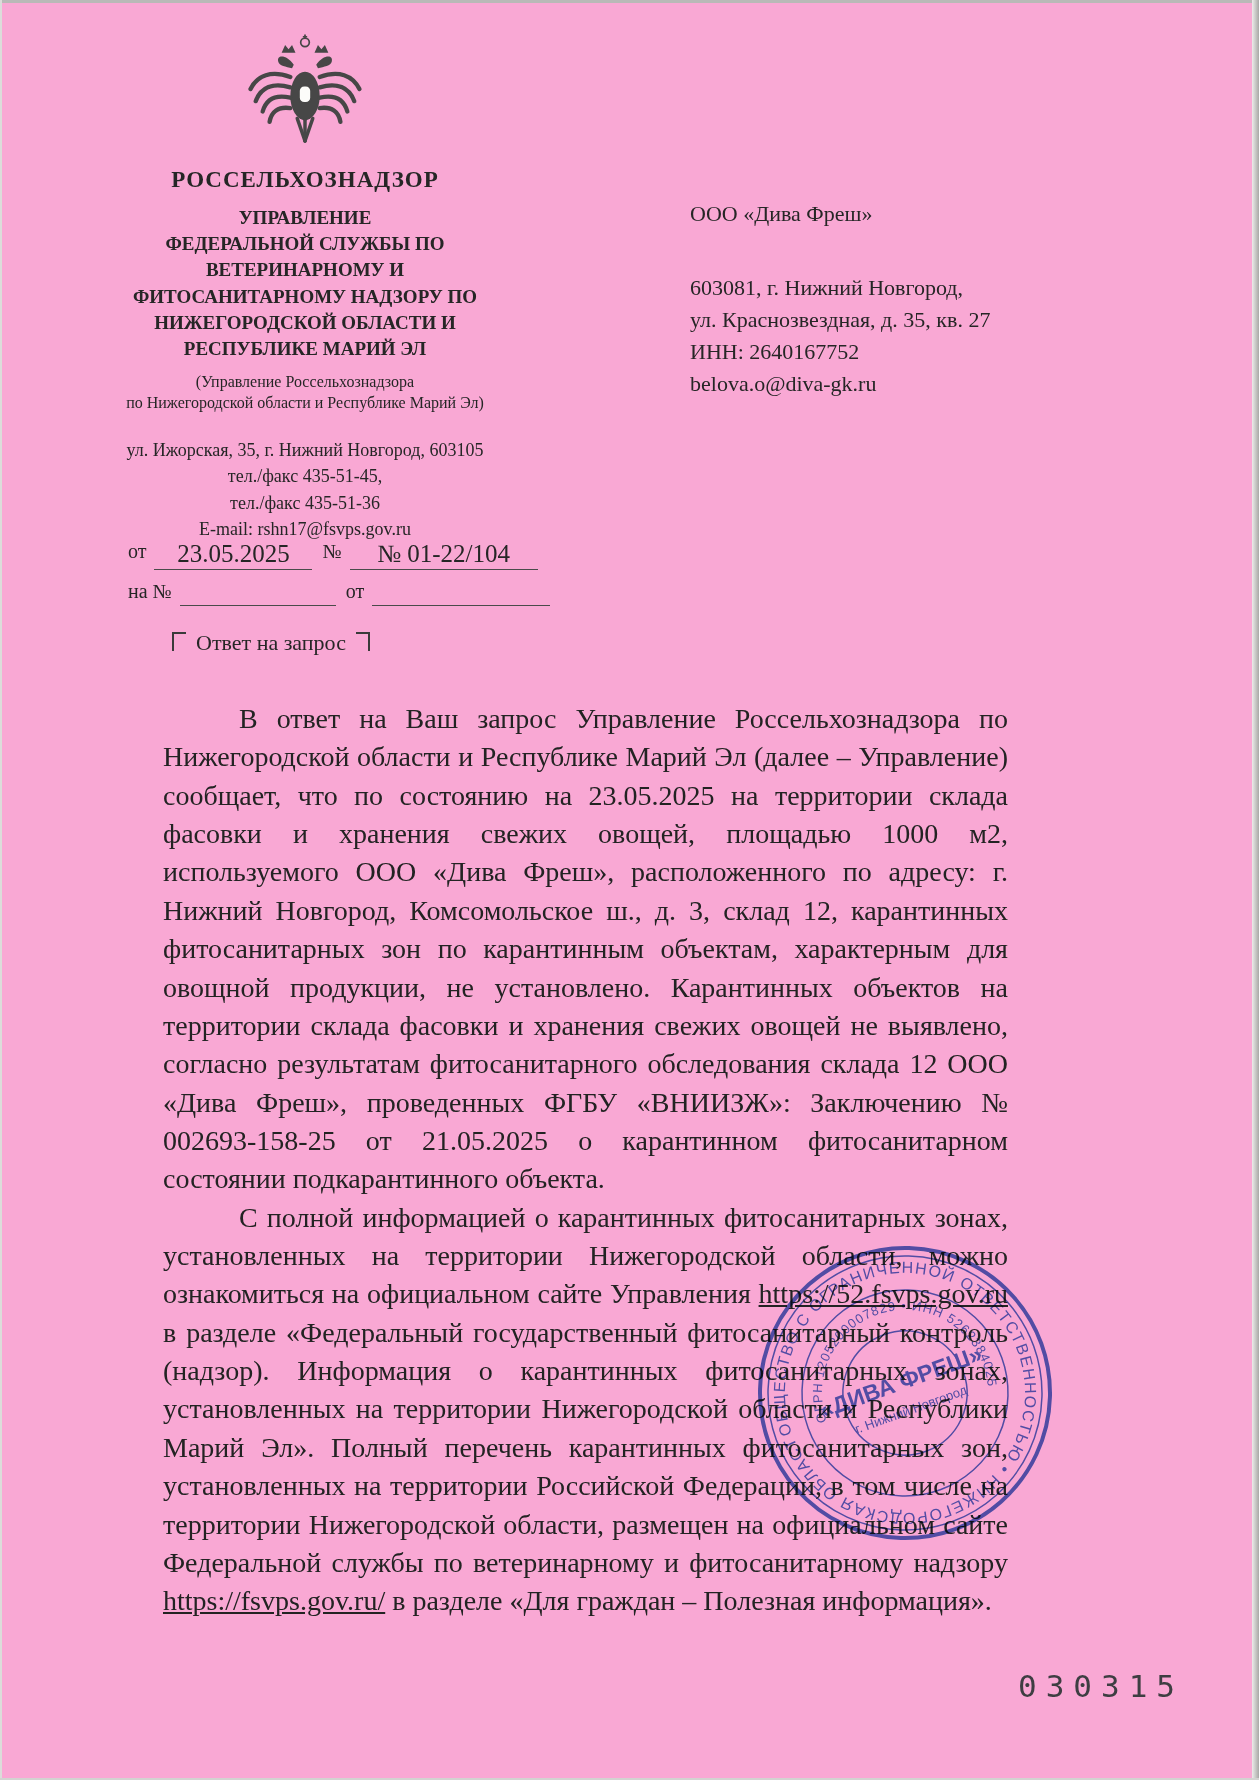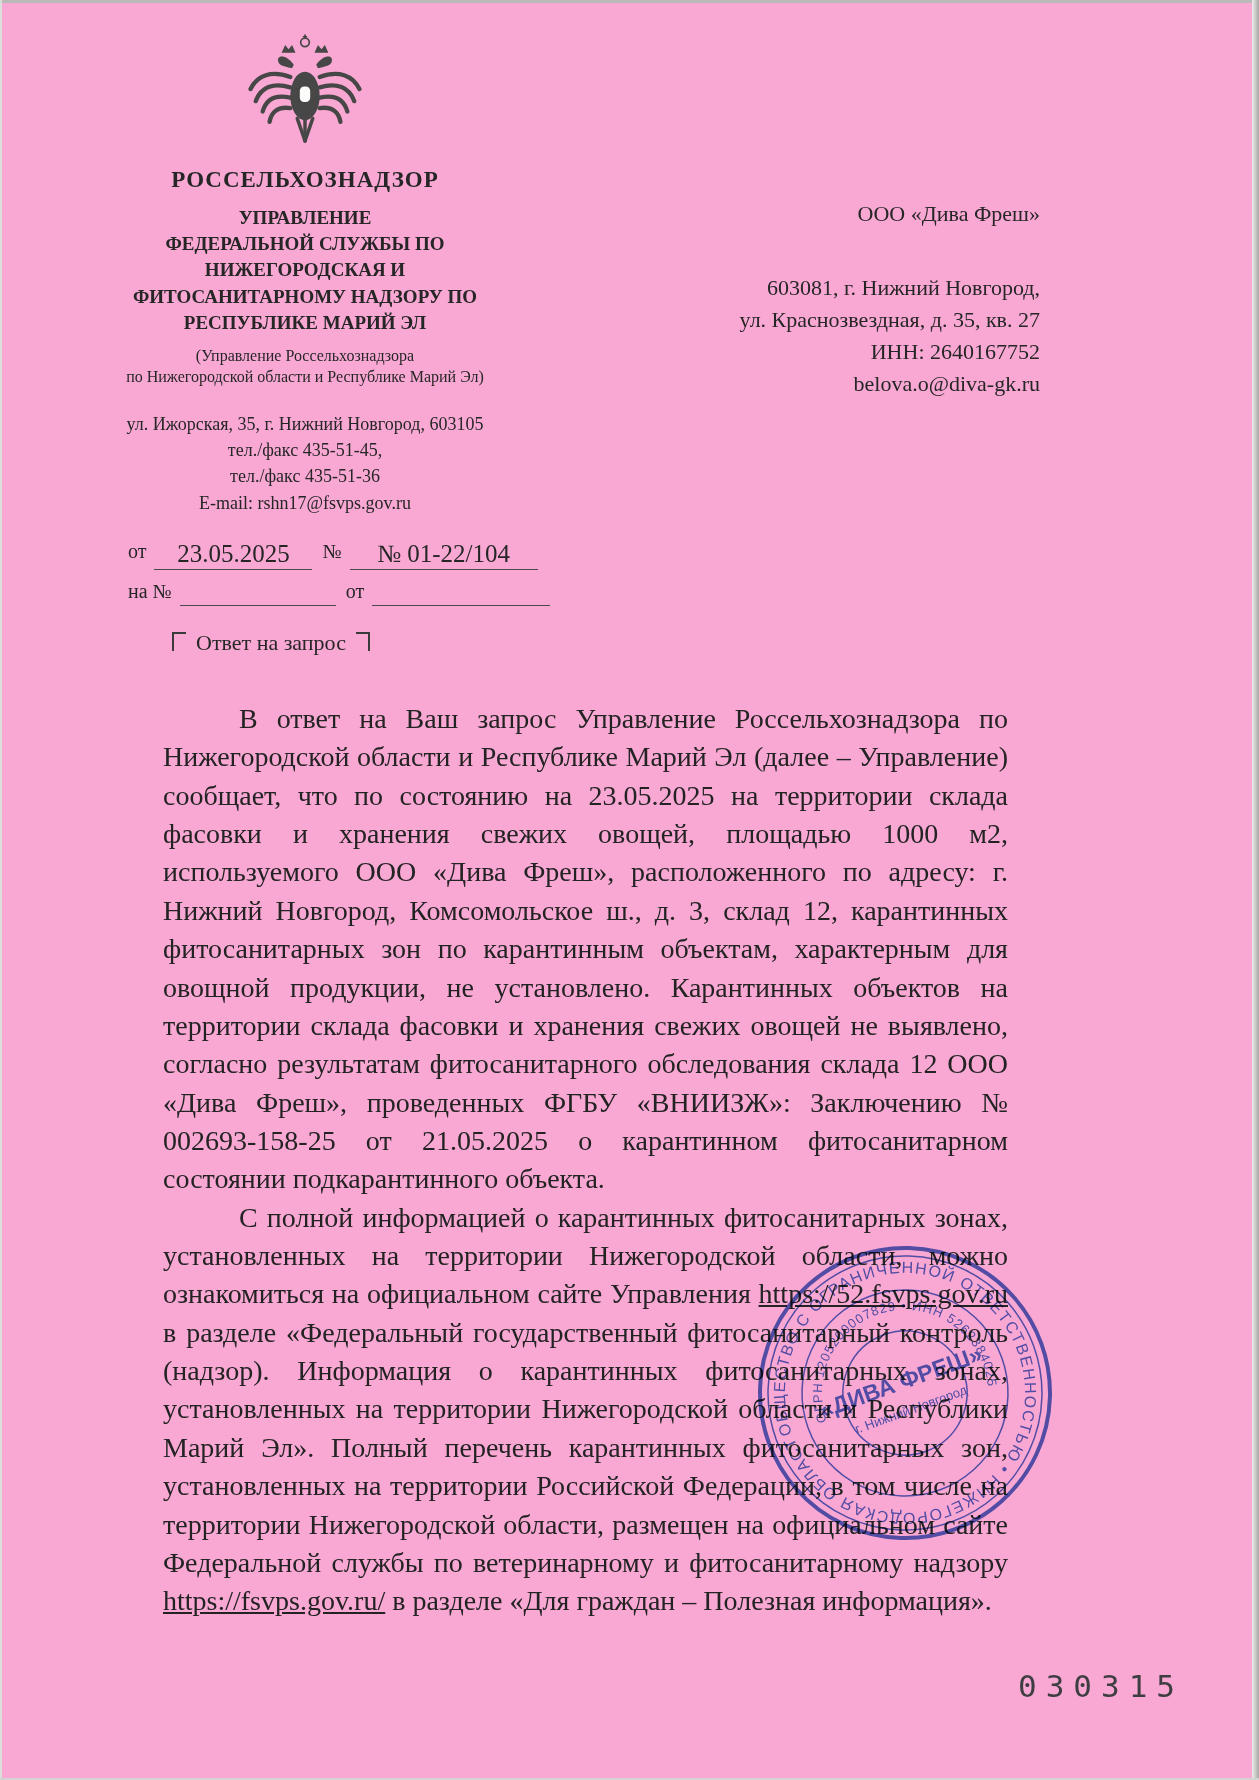--- a/index.html
+++ b/index.html
@@ -49,21 +49,21 @@
   }
   .u-date   { min-width:150px; }
   .u-number { min-width:180px; }
   .u-blank1 { min-width:148px; height:24px; }
   .u-blank2 { min-width:170px; height:24px; }
   .ref-row .lbl2 { margin:0 8px 2px 10px; }
 
   
   .recipient {
     position:absolute; left:690px; top:198px; width:350px;
-    text-align:right; font-size:22px; line-height:1.45;
+    text-align:left; font-size:22px; line-height:1.45;
   }
   .recipient .company { margin-bottom:42px; }
 
   
   .subject {
     position:absolute; left:172px; top:630px;
     display:flex; align-items:flex-start; gap:10px; font-size:22px;
   }
   .corner { width:12px; height:17px; margin-top:2px; }
   .corner-left  { border-left:2px solid #3a3a3a;  border-top:2px solid #3a3a3a; }
@@ -134,22 +134,23 @@
         </g>
         <rect x="68" y="62" width="14" height="20" rx="6" fill="#fcfcfa" stroke="#474747" stroke-width="2"></rect>
       </svg>
     </div>
 
     <div class="agency-name">РОССЕЛЬХОЗНАДЗОР</div>
 
     <div class="department">
       <div>УПРАВЛЕНИЕ</div>
       <div>ФЕДЕРАЛЬНОЙ СЛУЖБЫ ПО</div>
-      <div>НИЖЕГОРОДСКАЯ И</div>
+      <div>ВЕТЕРИНАРНОМУ И</div>
       <div>ФИТОСАНИТАРНОМУ НАДЗОРУ ПО</div>
+      <div>НИЖЕГОРОДСКОЙ ОБЛАСТИ И</div>
       <div>РЕСПУБЛИКЕ МАРИЙ ЭЛ</div>
     </div>
 
     <div class="subtitle">
       <div>(Управление Россельхознадзора</div>
       <div>по Нижегородской области и Республике Марий Эл)</div>
     </div>
 
     <div class="contact">
       <div>ул. Ижорская, 35, г. Нижний Новгород, 603105</div>

